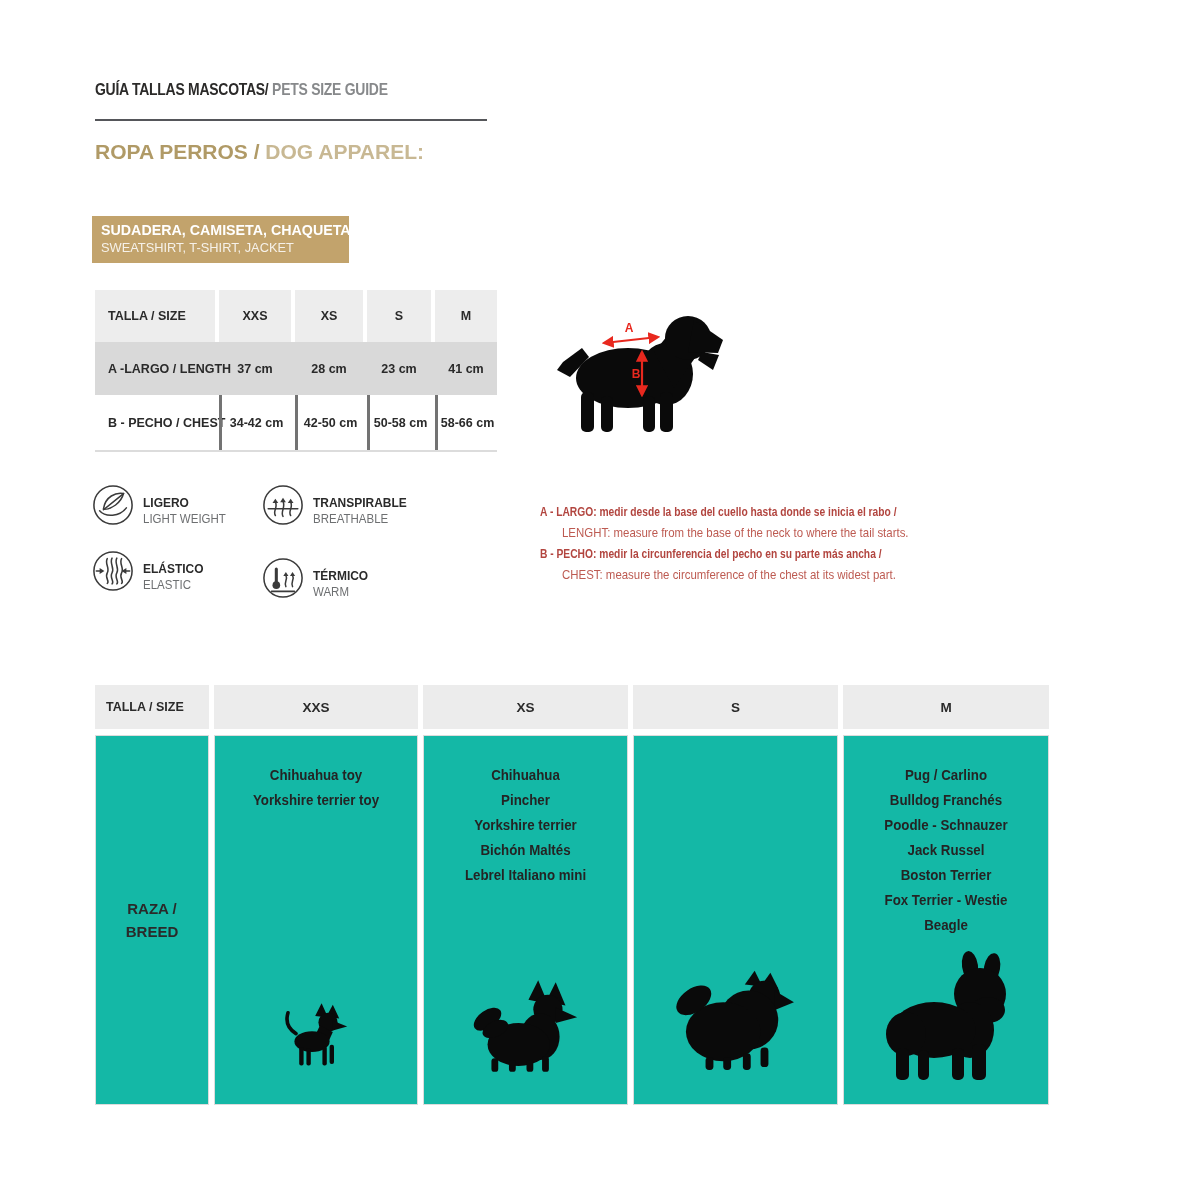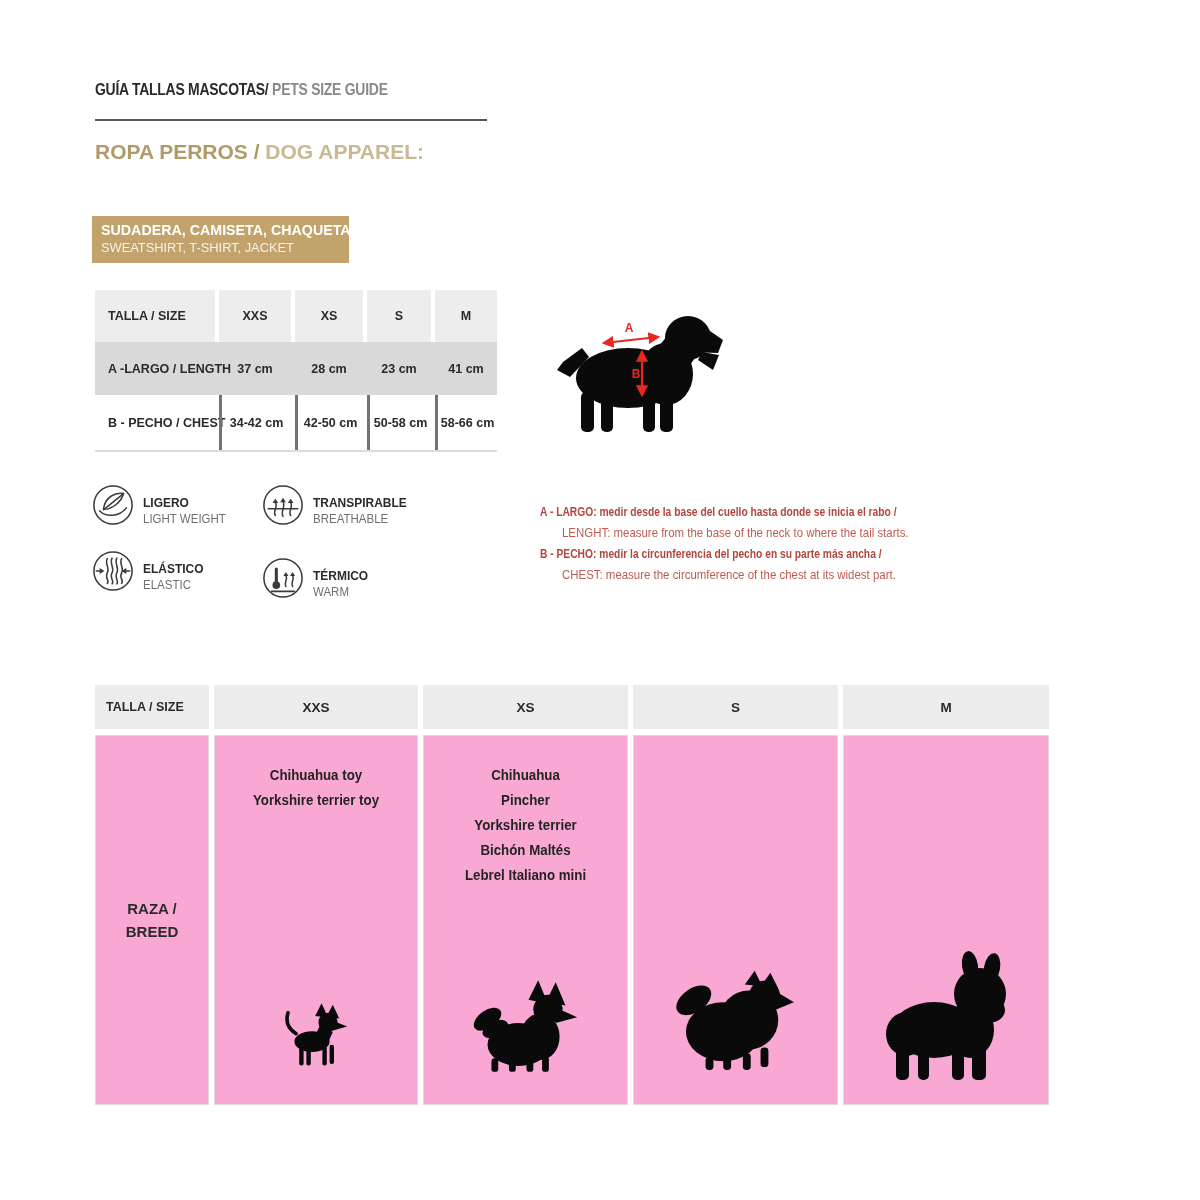--- a/index.html
+++ b/index.html
@@ -64,21 +64,21 @@
   .note-en{font-size:13px;font-weight:400;color:#bd5a51;height:21px;line-height:21px;margin-left:22px;
     transform:scaleX(.88);transform-origin:0 50%;white-space:nowrap;}
 
   
   .breed-table{left:95px;top:685px;display:grid;
     grid-template-columns:114px 204px 205px 205px 206px;
     column-gap:5px;row-gap:6px;}
   .bth{background:#ececec;height:44px;display:flex;align-items:center;justify-content:center;
     font-size:13.5px;font-weight:700;color:#2a2a2a;white-space:nowrap;}
   .bth.lab{justify-content:flex-start;padding-left:11px;font-size:12.5px;box-sizing:border-box;}
-  .btc{height:370px;border:1px solid #dcdcdc;box-sizing:border-box;position:relative;background:#f9a8d4;}
+  .btc{height:370px;border:1px solid #dcdcdc;box-sizing:border-box;position:relative;background:#14b8a6;}
   .btc.lab{display:flex;flex-direction:column;align-items:center;justify-content:center;
     font-size:15px;font-weight:700;line-height:23px;color:#2a2a2a;}
   .breeds{padding-top:27px;text-align:center;}
   .breed-line{font-size:14px;font-weight:700;color:#242424;line-height:25px;
     transform:scaleX(.95);white-space:nowrap;}
   .dog-wrap{position:absolute;left:50%;transform:translateX(-50%);line-height:0;}
   .dw-xxs{bottom:30px;} .dw-xs{bottom:28px;} .dw-s{bottom:31px;} .dw-m{bottom:20px;}
 
   svg{display:block;}
 </style>
@@ -305,20 +305,30 @@
           <rect x="34" y="96" width="8" height="13" rx="3.5"></rect>
           <rect x="52" y="96" width="8" height="13" rx="3.5"></rect>
           <rect x="72" y="92" width="8" height="17" rx="3.5"></rect>
           <rect x="90" y="86" width="8" height="20" rx="3.5"></rect>
         </g>
       </svg>
     </div>
   </div>
 
   <div class="btc">
+    <div class="breeds">
+
+    <div class="breed-line">Pug / Carlino</div>
+        <div class="breed-line">Bulldog Franchés</div>
+        <div class="breed-line">Poodle - Schnauzer</div>
+        <div class="breed-line">Jack Russel</div>
+        <div class="breed-line">Boston Terrier</div>
+        <div class="breed-line">Fox Terrier - Westie</div>
+        <div class="breed-line">Beagle</div>
+      </div>
     <div class="dog-wrap dw-m">
       <svg width="140" height="134" viewBox="0 0 140 130">
         <g fill="#0a0a0a">
           <ellipse cx="94" cy="14" rx="8" ry="15" transform="rotate(-8 94 14)"></ellipse>
           <ellipse cx="116" cy="16" rx="8" ry="15" transform="rotate(10 116 16)"></ellipse>
           <circle cx="104" cy="42" r="26"></circle>
           <ellipse cx="112" cy="58" rx="17" ry="13"></ellipse>
           <ellipse cx="94" cy="78" rx="24" ry="28"></ellipse>
           <ellipse cx="58" cy="78" rx="42" ry="28"></ellipse>
           <ellipse cx="30" cy="82" rx="20" ry="22"></ellipse>

